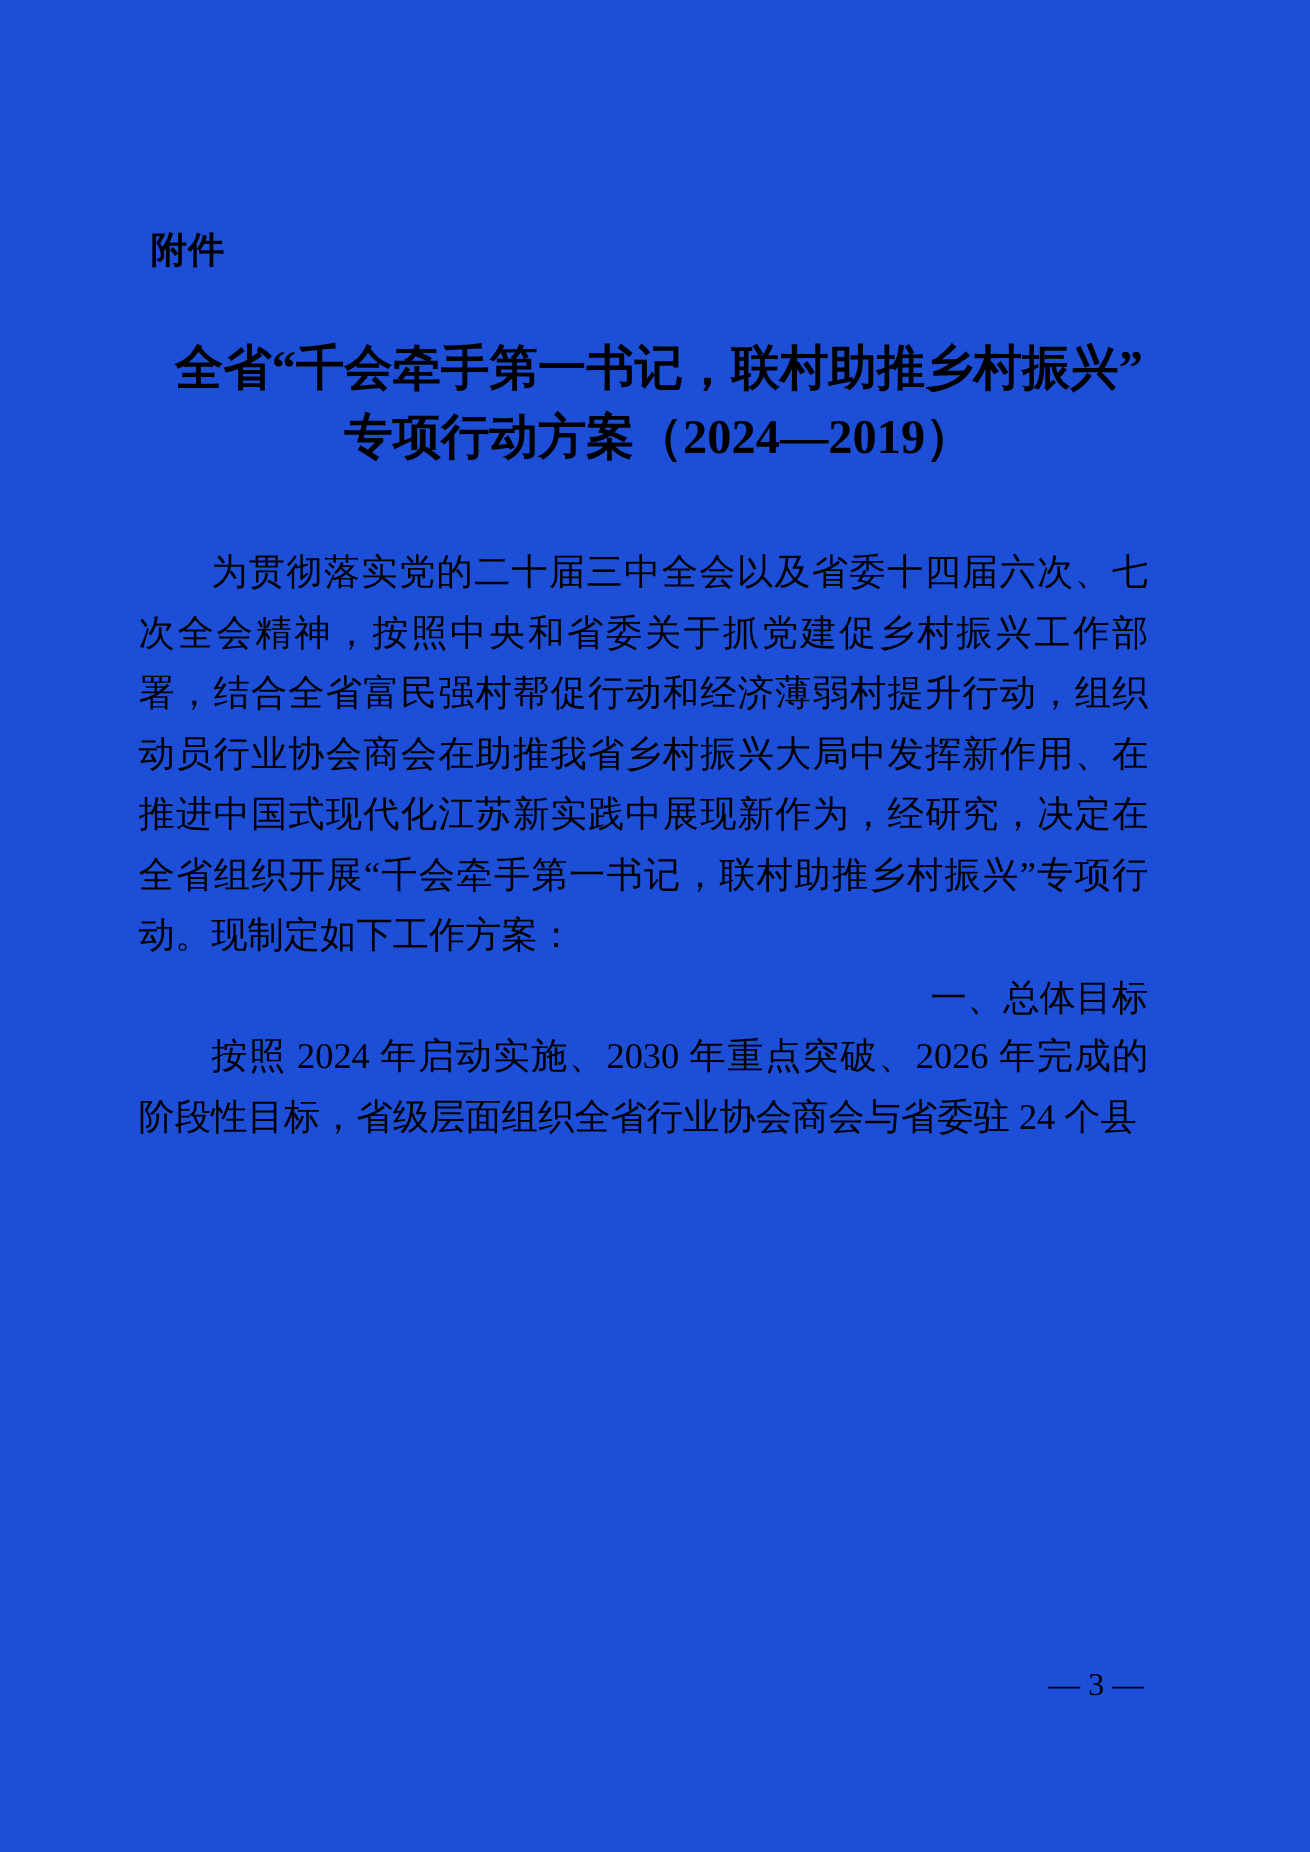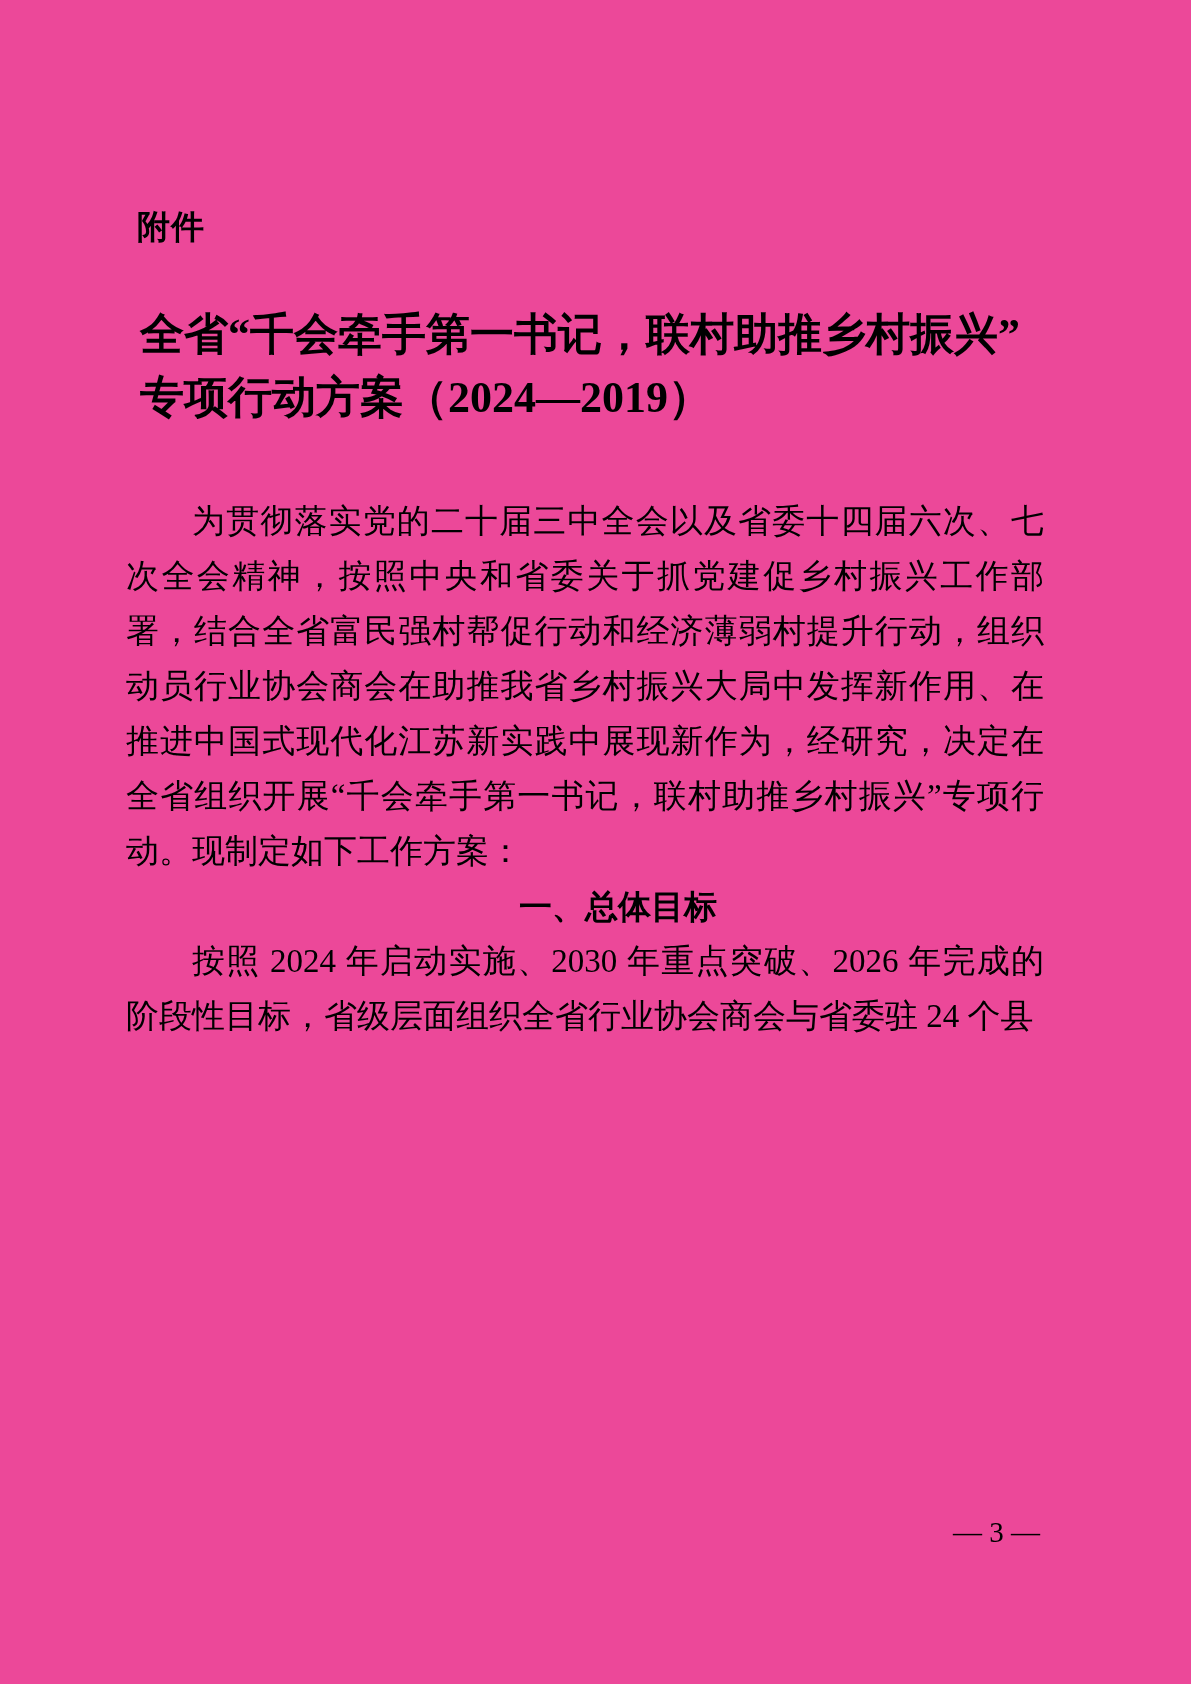--- a/index.html
+++ b/index.html
@@ -4,40 +4,41 @@
 <style>
   html, body {
     margin: 0;
     padding: 0;
     background: #ffffff;
   }
   .page {
     position: relative;
     width: 1191px;
     height: 1684px;
-    background: #ec4899;
+    background: #1d4ed8;
     overflow: hidden;
     font-family: "Liberation Serif", "DejaVu Serif", serif;
     color: #000000;
   }
   .attachment-label {
     position: absolute;
     left: 137px;
     top: 207px;
     font-family: "Liberation Sans", "DejaVu Sans", sans-serif;
     font-weight: 700;
     font-size: 33px;
     line-height: 40px;
     letter-spacing: 1px;
   }
   .doc-title {
     position: absolute;
     left: 140px;
     top: 303px;
     width: 918px;
+    text-align: center;
     font-family: "Liberation Serif", "DejaVu Serif", serif;
     font-weight: 700;
     font-size: 44px;
     line-height: 63px;
   }
   .doc-title .title-line {
     display: block;
     white-space: nowrap;
   }
   .doc-body {
@@ -51,24 +52,24 @@
     text-justify: inter-ideograph;
   }
   .doc-body p {
     margin: 0;
     text-indent: 2em;
   }
   .section-heading {
     margin: 0;
     text-indent: 2em;
     font-family: "Liberation Sans", "DejaVu Sans", sans-serif;
-    font-weight: 700;
+    font-weight: 400;
     font-size: 33px;
     line-height: 55px;
-    text-align: center;
+    text-align: right;
   }
   .page-number {
     position: absolute;
     top: 1512px;
     right: 151px;
     font-size: 29px;
     line-height: 40px;
     font-family: "Liberation Serif", "DejaVu Serif", serif;
     white-space: nowrap;
   }

